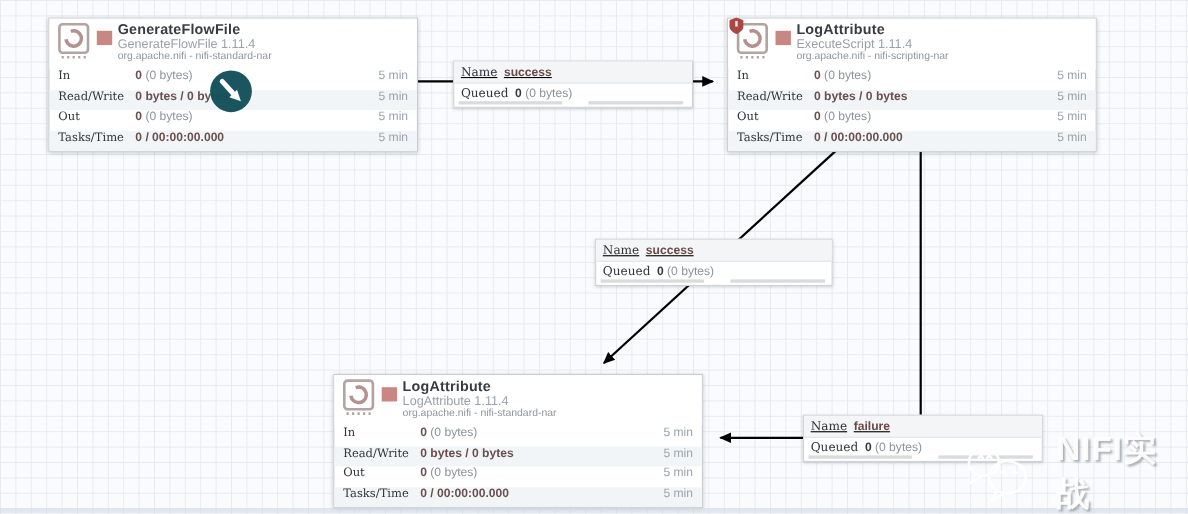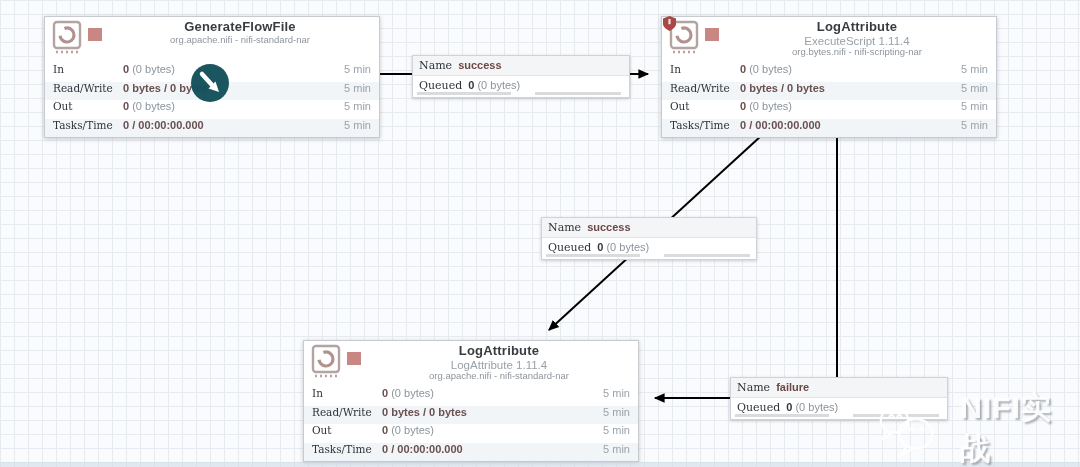--- a/index.html
+++ b/index.html
@@ -17,21 +17,21 @@
   .wires path{pointer-events:stroke;}
   
   .processor{
     position:absolute;width:336px;background:#fff;
     border:1px solid #c7cbd0;box-shadow:0 1px 4px rgba(60,70,80,.28);
     box-sizing:border-box;
   }
   .p1{left:44px;top:16px;}
   .p2{left:661px;top:16px;}
   .p3{left:303px;top:340px;}
-  .proc-header{position:relative;height:46px;background:#fff;text-align:center;}
+  .proc-header{position:relative;height:46px;background:#fff;}
   .proc-icon{position:absolute;left:7px;top:3px;width:30px;height:36px;}
   .shield-badge{position:absolute;left:1px;top:-1px;width:13px;height:15px;}
   .run-state{position:absolute;left:43px;top:11px;width:14px;height:13px;background:#c98784;}
   .proc-titles{position:absolute;left:62px;top:3px;right:6px;line-height:1.12;white-space:nowrap;}
   .proc-title{font-size:13px;font-weight:bold;color:#383c40;letter-spacing:.2px;}
   .proc-version{font-size:11.5px;color:#99a1a8;}
   .proc-bundle{font-size:9.5px;color:#8e959c;}
   .stat-row{
     display:flex;align-items:flex-start;height:18.5px;padding:0 8px;
     font-size:11px;box-sizing:border-box;
@@ -43,21 +43,21 @@
   .stat-window{flex:0 0 auto;color:#9aa3ab;}
   
   .conn-label{
     position:absolute;width:218px;background:#fff;
     border:1px solid #cfd2d6;box-shadow:0 1px 3px rgba(60,70,80,.25);
     box-sizing:border-box;font-size:11px;
   }
   .l1{left:412px;top:55px;}
   .l2{left:541px;top:217px;width:216px;}
   .l3{left:730px;top:377px;}
-  .conn-head{height:19px;line-height:19px;padding:0 6px;background:#f4f5f6;border-bottom:1px solid #e2e4e6;white-space:nowrap;}
+  .conn-head{height:19px;line-height:19px;padding:0 6px;background:#f4f5f6;border-bottom:1px solid #e2e4e6;white-space:nowrap;text-decoration:underline;}
   .conn-body{position:relative;height:21px;line-height:18px;padding:0 6px;white-space:nowrap;}
   .conn-key{font-family:"DejaVu Serif",serif;font-size:11px;color:#2e343a;margin-right:6px;}
   .conn-name{font-weight:bold;color:#6d4848;}
   .conn-qty{font-weight:bold;color:#33383d;}
   .conn-detail{color:#8b949c;}
   .pct-bar{position:absolute;bottom:2px;height:3px;background:#d9dbdd;}
   .pct-left{left:4px;width:94px;}
   .pct-right{left:122px;width:86px;}
   
   .overlay{position:absolute;left:0;top:0;pointer-events:none;}
@@ -91,20 +91,21 @@
   <div class="processor p1">
     <div class="proc-header">
       <svg class="proc-icon" viewBox="0 0 30 36">
         <rect x="2" y="2" width="26" height="26" rx="3" fill="#fff" stroke="#b3a4a2" stroke-width="2.4"></rect>
         <circle cx="15" cy="15" r="7" fill="none" stroke="#b3918e" stroke-width="3.2" stroke-dasharray="26 9" transform="rotate(-40 15 15)"></circle>
         <line x1="4" y1="32" x2="27" y2="32" stroke="#b3a4a2" stroke-width="2.4" stroke-dasharray="2 3"></line>
       </svg>
       <span class="run-state"></span>
       <div class="proc-titles">
         <div class="proc-title">GenerateFlowFile</div>
+        <div class="proc-version">GenerateFlowFile 1.11.4</div>
         <div class="proc-bundle">org.apache.nifi - nifi-standard-nar</div>
       </div>
     </div>
     <div class="stat-row">
       <span class="stat-label">In</span>
       <span class="stat-value"><span>0</span> <span class="stat-detail">(0 bytes)</span></span>
       <span class="stat-window">5 min</span>
     </div>
     <div class="stat-row">
       <span class="stat-label">Read/Write</span>
@@ -131,21 +132,21 @@
         <line x1="4" y1="32" x2="27" y2="32" stroke="#b3a4a2" stroke-width="2.4" stroke-dasharray="2 3"></line>
       </svg>
       <svg class="shield-badge" viewBox="0 0 13 15">
         <path d="M6.5,0 L13,2.5 V8 C13,12 6.5,15 6.5,15 C6.5,15 0,12 0,8 V2.5 Z" fill="#a84744"></path>
         <rect x="5.4" y="3" width="2.2" height="5.2" fill="#f4e0df"></rect>
       </svg>
       <span class="run-state"></span>
       <div class="proc-titles">
         <div class="proc-title">LogAttribute</div>
         <div class="proc-version">ExecuteScript 1.11.4</div>
-        <div class="proc-bundle">org.bytes.nifi - nifi-scripting-nar</div>
+        <div class="proc-bundle">org.apache.nifi - nifi-scripting-nar</div>
       </div>
     </div>
     <div class="stat-row">
       <span class="stat-label">In</span>
       <span class="stat-value"><span>0</span> <span class="stat-detail">(0 bytes)</span></span>
       <span class="stat-window">5 min</span>
     </div>
     <div class="stat-row">
       <span class="stat-label">Read/Write</span>
       <span class="stat-value"><span>0 bytes / 0 bytes</span> <span class="stat-detail"></span></span>

